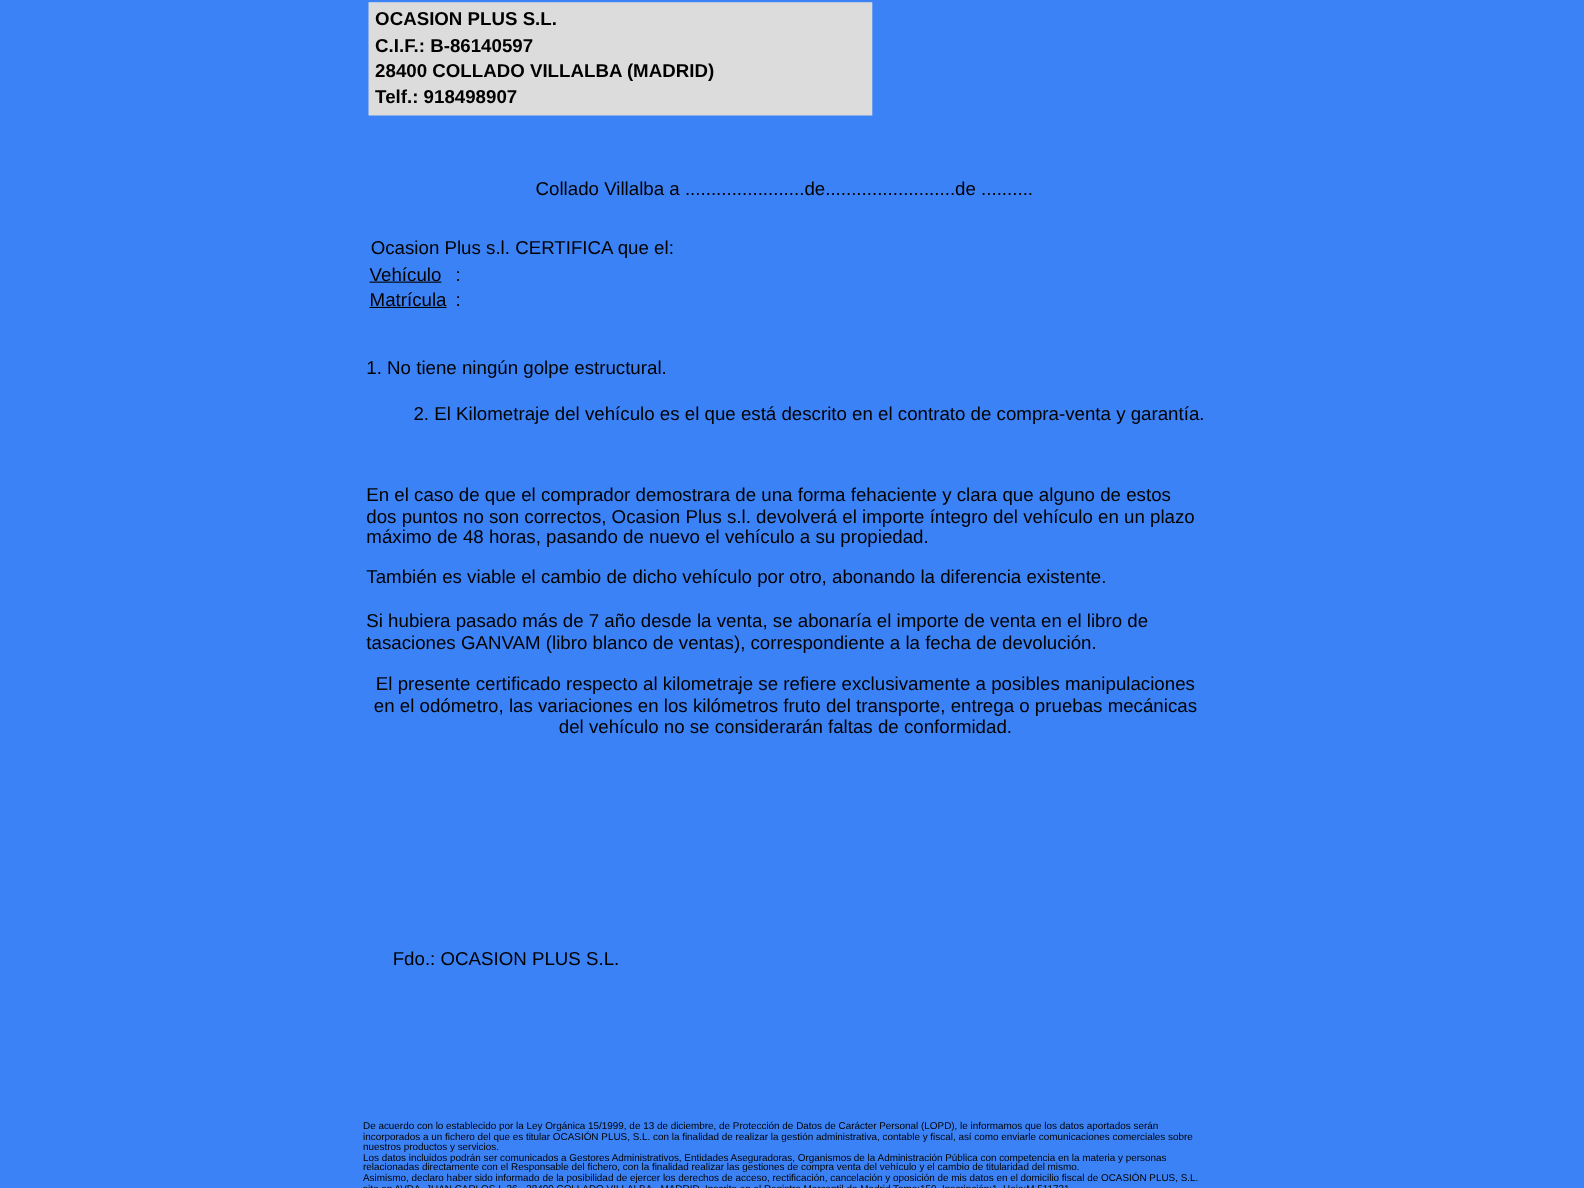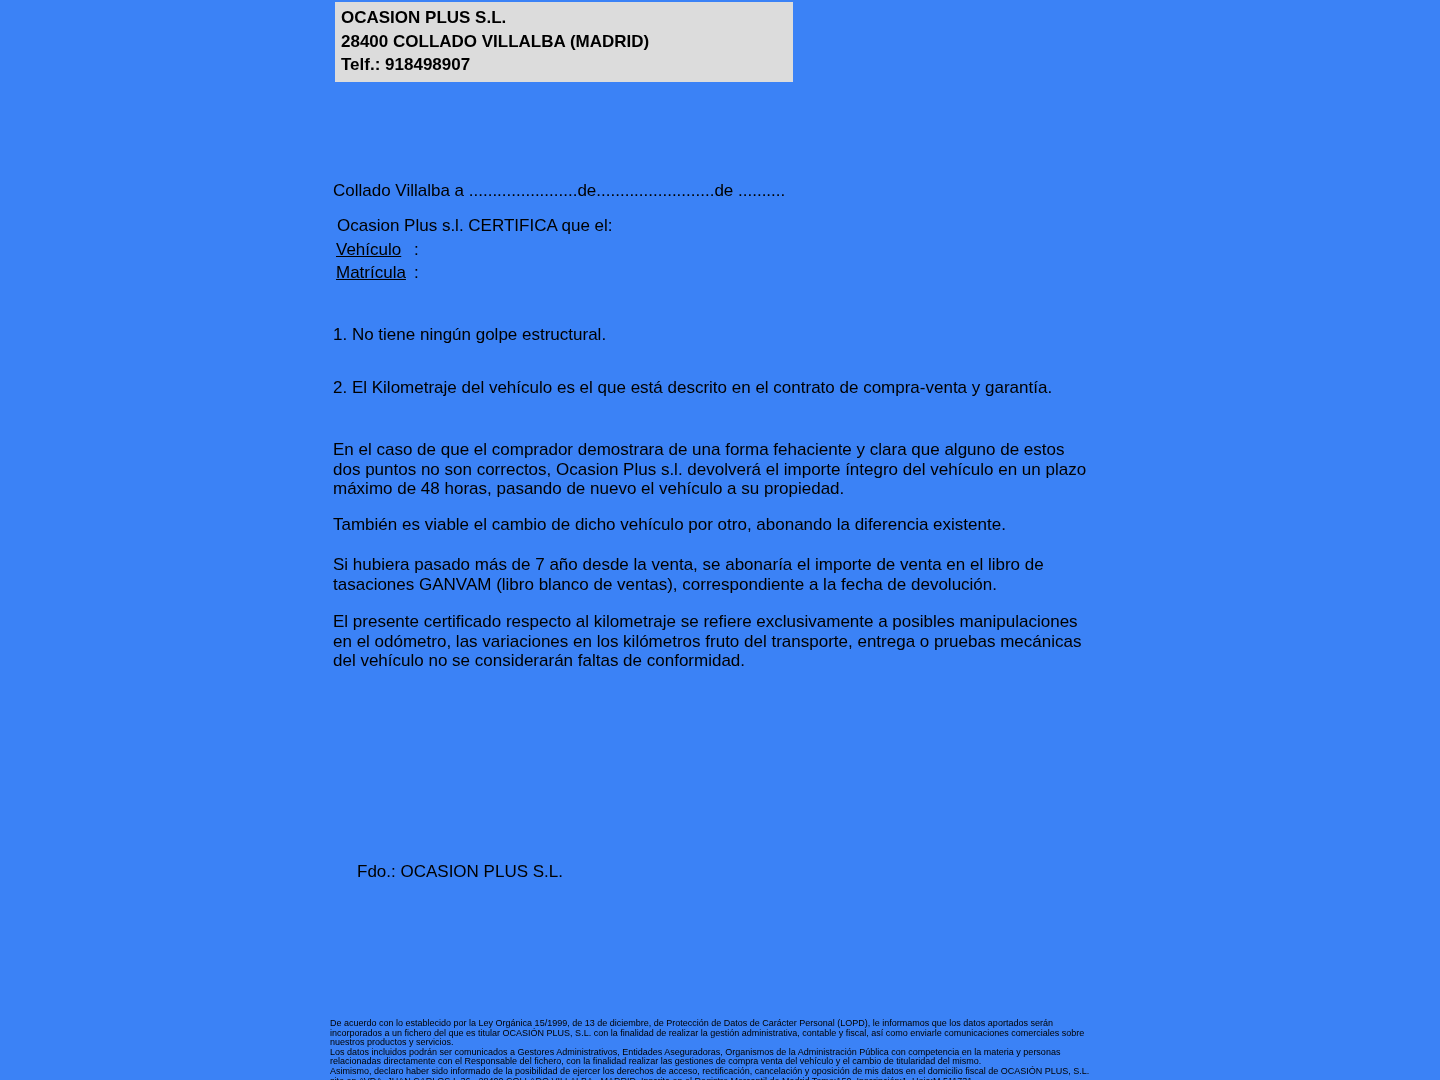--- a/index.html
+++ b/index.html
@@ -23,24 +23,24 @@
     width: 446px;
     background: #dcdcdc;
     padding: 4px 6px 5px 6px;
     font-size: 17px;
     font-weight: bold;
     line-height: 23.5px;
   }
   .date-line {
     position: absolute;
     left: 333px;
-    top: 181px;
+    top: 162px;
     width: 760px;
     font-size: 17px;
-    text-align: left;
+    text-align: center;
     white-space: nowrap;
   }
   .certify-intro {
     position: absolute;
     left: 337px;
     top: 216px;
     font-size: 17px;
   }
   .field-row {
     position: absolute;
@@ -58,25 +58,25 @@
     display: inline-block;
   }
   .body-par {
     position: absolute;
     left: 333px;
     width: 762px;
     font-size: 17px;
     line-height: 19.5px;
   }
   .point-1 { top: 325px; }
-  .point-2 { top: 378px; }
+  .point-2 { top: 367px; text-align: right; }
   .par-1   { top: 440px; }
   .par-2   { top: 515px; }
   .par-3   { top: 555px; }
-  .par-4   { top: 612px; }
+  .par-4   { top: 612px; text-align: center; }
   .signature {
     position: absolute;
     left: 333px;
     top: 862px;
     font-size: 17px;
     margin-left: 24px;
   }
   .legal-block {
     position: absolute;
     left: 330px;
@@ -89,20 +89,21 @@
     margin: 0;
   }
 </style>
 </head>
 <body>
 
 <div class="page">
 
   <div class="company-box">
     <div>OCASION PLUS S.L.</div>
+    <div>C.I.F.: B-86140597</div>
     <div>28400 COLLADO VILLALBA (MADRID)</div>
     <div>Telf.: 918498907</div>
   </div>
 
   <div class="date-line">Collado Villalba a .......................de.........................de ..........</div>
 
   <div class="certify-intro">Ocasion Plus s.l. CERTIFICA que el:</div>
 
   <div class="field-row vehicle">
     <span class="field-label">Vehículo</span><span class="field-colon">:</span>

